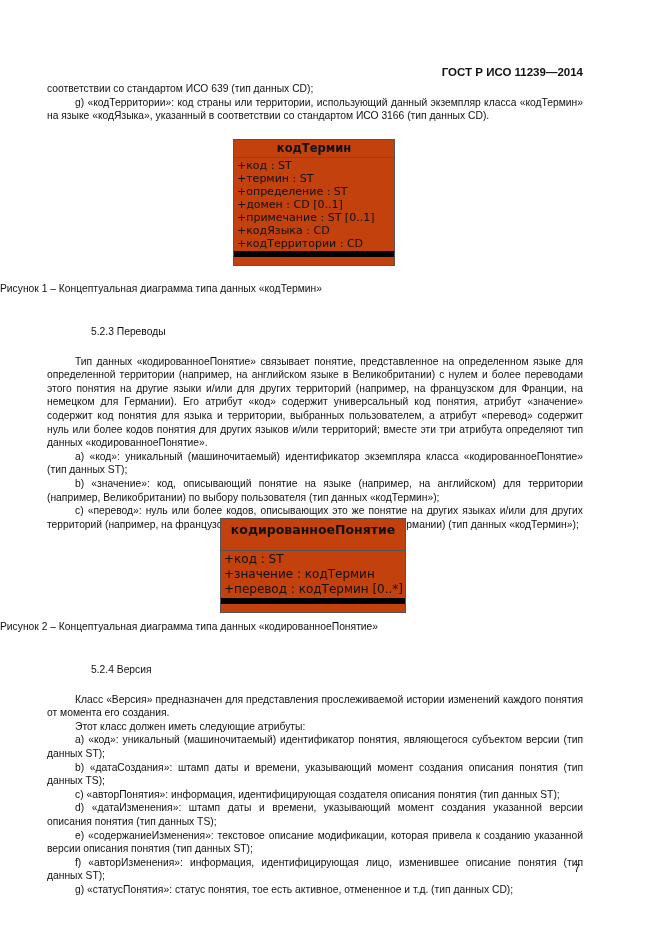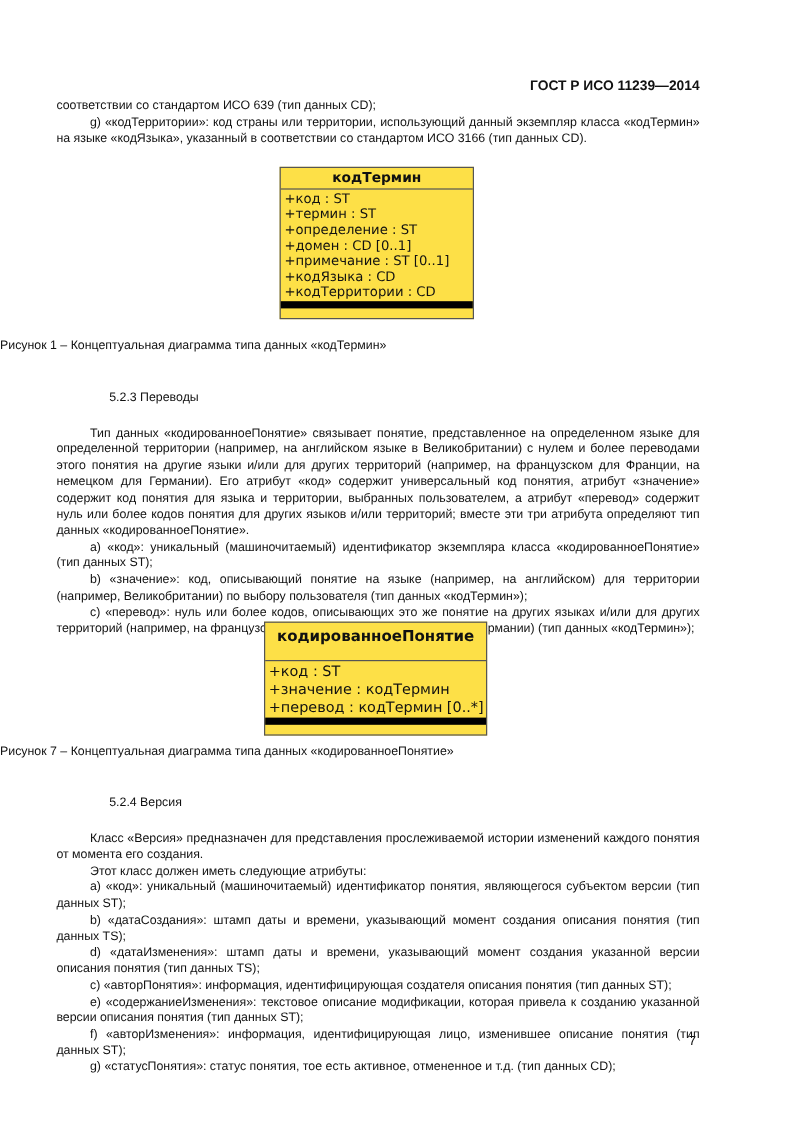--- a/index.html
+++ b/index.html
@@ -5,21 +5,21 @@
   html, body { margin: 0; padding: 0; background: #ffffff; }
   body { width: 661px; height: 936px; position: relative; overflow: hidden;
          font-family: "Liberation Sans", sans-serif; color: #111; }
   .page { position: absolute; left: 0; top: 0; width: 661px; height: 936px; }
   .hdr { position: absolute; right: 78px; top: 66px; font-weight: bold; font-size: 11.5px; }
   .txt { position: absolute; left: 47px; width: 536px; font-size: 10.3px; line-height: 13.6px; text-align: justify; }
   .p { margin: 0; }
   .ind { text-indent: 28px; }
   .sec { font-weight: normal; text-indent: 28px; margin: 16px; }
   .cap { position: absolute; left: 0; width: 661px; text-align: left; font-size: 10.3px; }
-  .uml { position: absolute; border: 1px solid #555; background: #fde047; font-family: "DejaVu Sans", sans-serif; }
+  .uml { position: absolute; border: 1px solid #555; background: #c2410c; font-family: "DejaVu Sans", sans-serif; }
   .uml .name { font-weight: bold; text-align: center; border-bottom: 1px solid #555; }
   .uml .attrs { padding: 1px 3px; border-bottom: 6px solid #000000; }
   .uml .attr { white-space: nowrap; }
   .uml .ops { height: 8px; }
   .uml1 { left: 233px; top: 139px; width: 160px; font-size: 11px; line-height: 13px; }
   .uml1 .name { font-size: 11.5px; padding: 2px 0 2px; }
   .uml2 { left: 220px; top: 518px; width: 184px; font-size: 12px; line-height: 15px; }
   .uml2 .name { font-size: 12.5px; padding: 3px 0 13px; }
   .pno { position: absolute; left: 574px; top: 862px; font-size: 11px; }
 </style>
@@ -62,29 +62,29 @@
   <div class="uml uml2">
     <div class="name">кодированноеПонятие</div>
     <div class="attrs">
       <div class="attr">+код : ST</div>
       <div class="attr">+значение : кодТермин</div>
       <div class="attr">+перевод : кодТермин [0..*]</div>
     </div>
     <div class="ops"></div>
   </div>
 
-  <div class="cap" style="top:621px;">Рисунок 7 – Концептуальная диаграмма типа данных «кодированноеПонятие»</div>
+  <div class="cap" style="top:621px;">Рисунок 2 – Концептуальная диаграмма типа данных «кодированноеПонятие»</div>
 
   <div class="txt" style="top:647px;">
     <p class="sec">5.2.4 Версия</p>
     <p class="p ind">Класс «Версия» предназначен для представления прослеживаемой истории изменений каждого понятия от момента его создания.</p>
     <p class="p ind">Этот класс должен иметь следующие атрибуты:</p>
     <p class="p ind">a) «код»: уникальный (машиночитаемый) идентификатор понятия, являющегося субъектом версии (тип данных ST);</p>
     <p class="p ind">b) «датаСоздания»: штамп даты и времени, указывающий момент создания описания понятия (тип данных TS);</p>
+    <p class="p ind">c) «авторПонятия»: информация, идентифицирующая создателя описания понятия (тип данных ST);</p>
     <p class="p ind">d) «датаИзменения»: штамп даты и времени, указывающий момент создания указанной версии описания понятия (тип данных TS);</p>
-    <p class="p ind">c) «авторПонятия»: информация, идентифицирующая создателя описания понятия (тип данных ST);</p>
     <p class="p ind">e) «содержаниеИзменения»: текстовое описание модификации, которая привела к созданию указанной версии описания понятия (тип данных ST);</p>
     <p class="p ind">f) «авторИзменения»: информация, идентифицирующая лицо, изменившее описание понятия (тип данных ST);</p>
     <p class="p ind">g) «статусПонятия»: статус понятия, тое есть активное, отмененное и т.д. (тип данных CD);</p>
   </div>
 
   <div class="pno">7</div>
 </div>
 
 </body></html>

